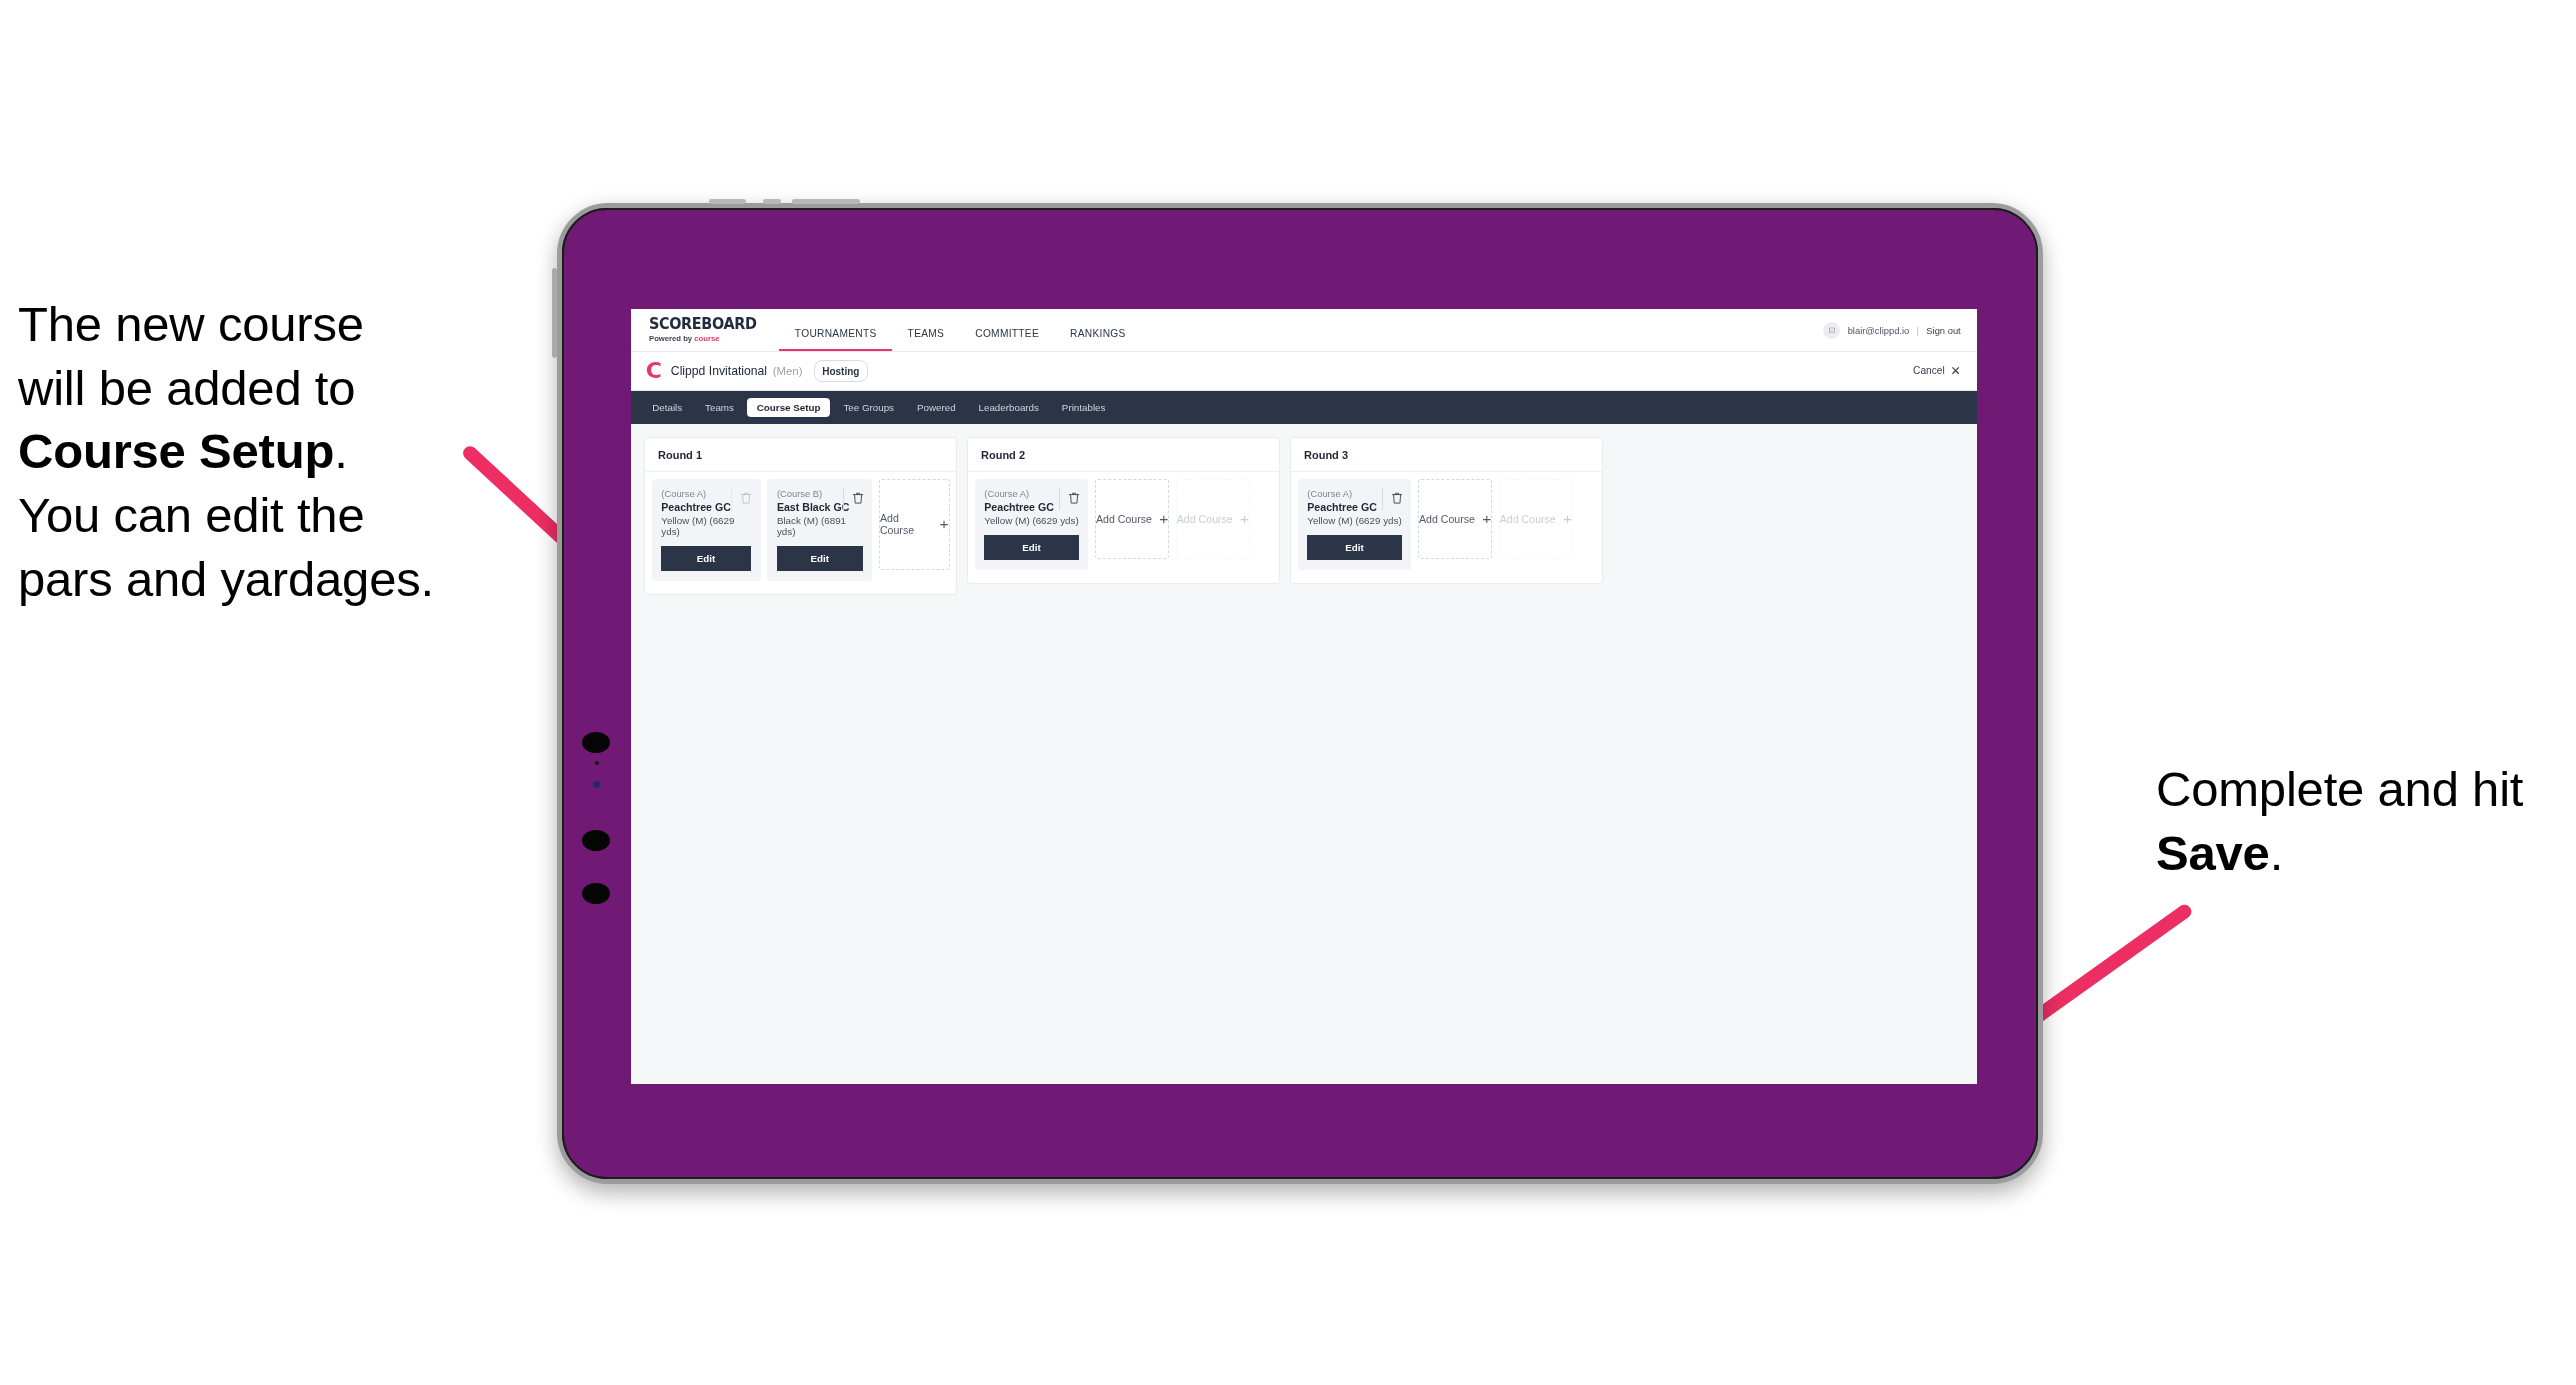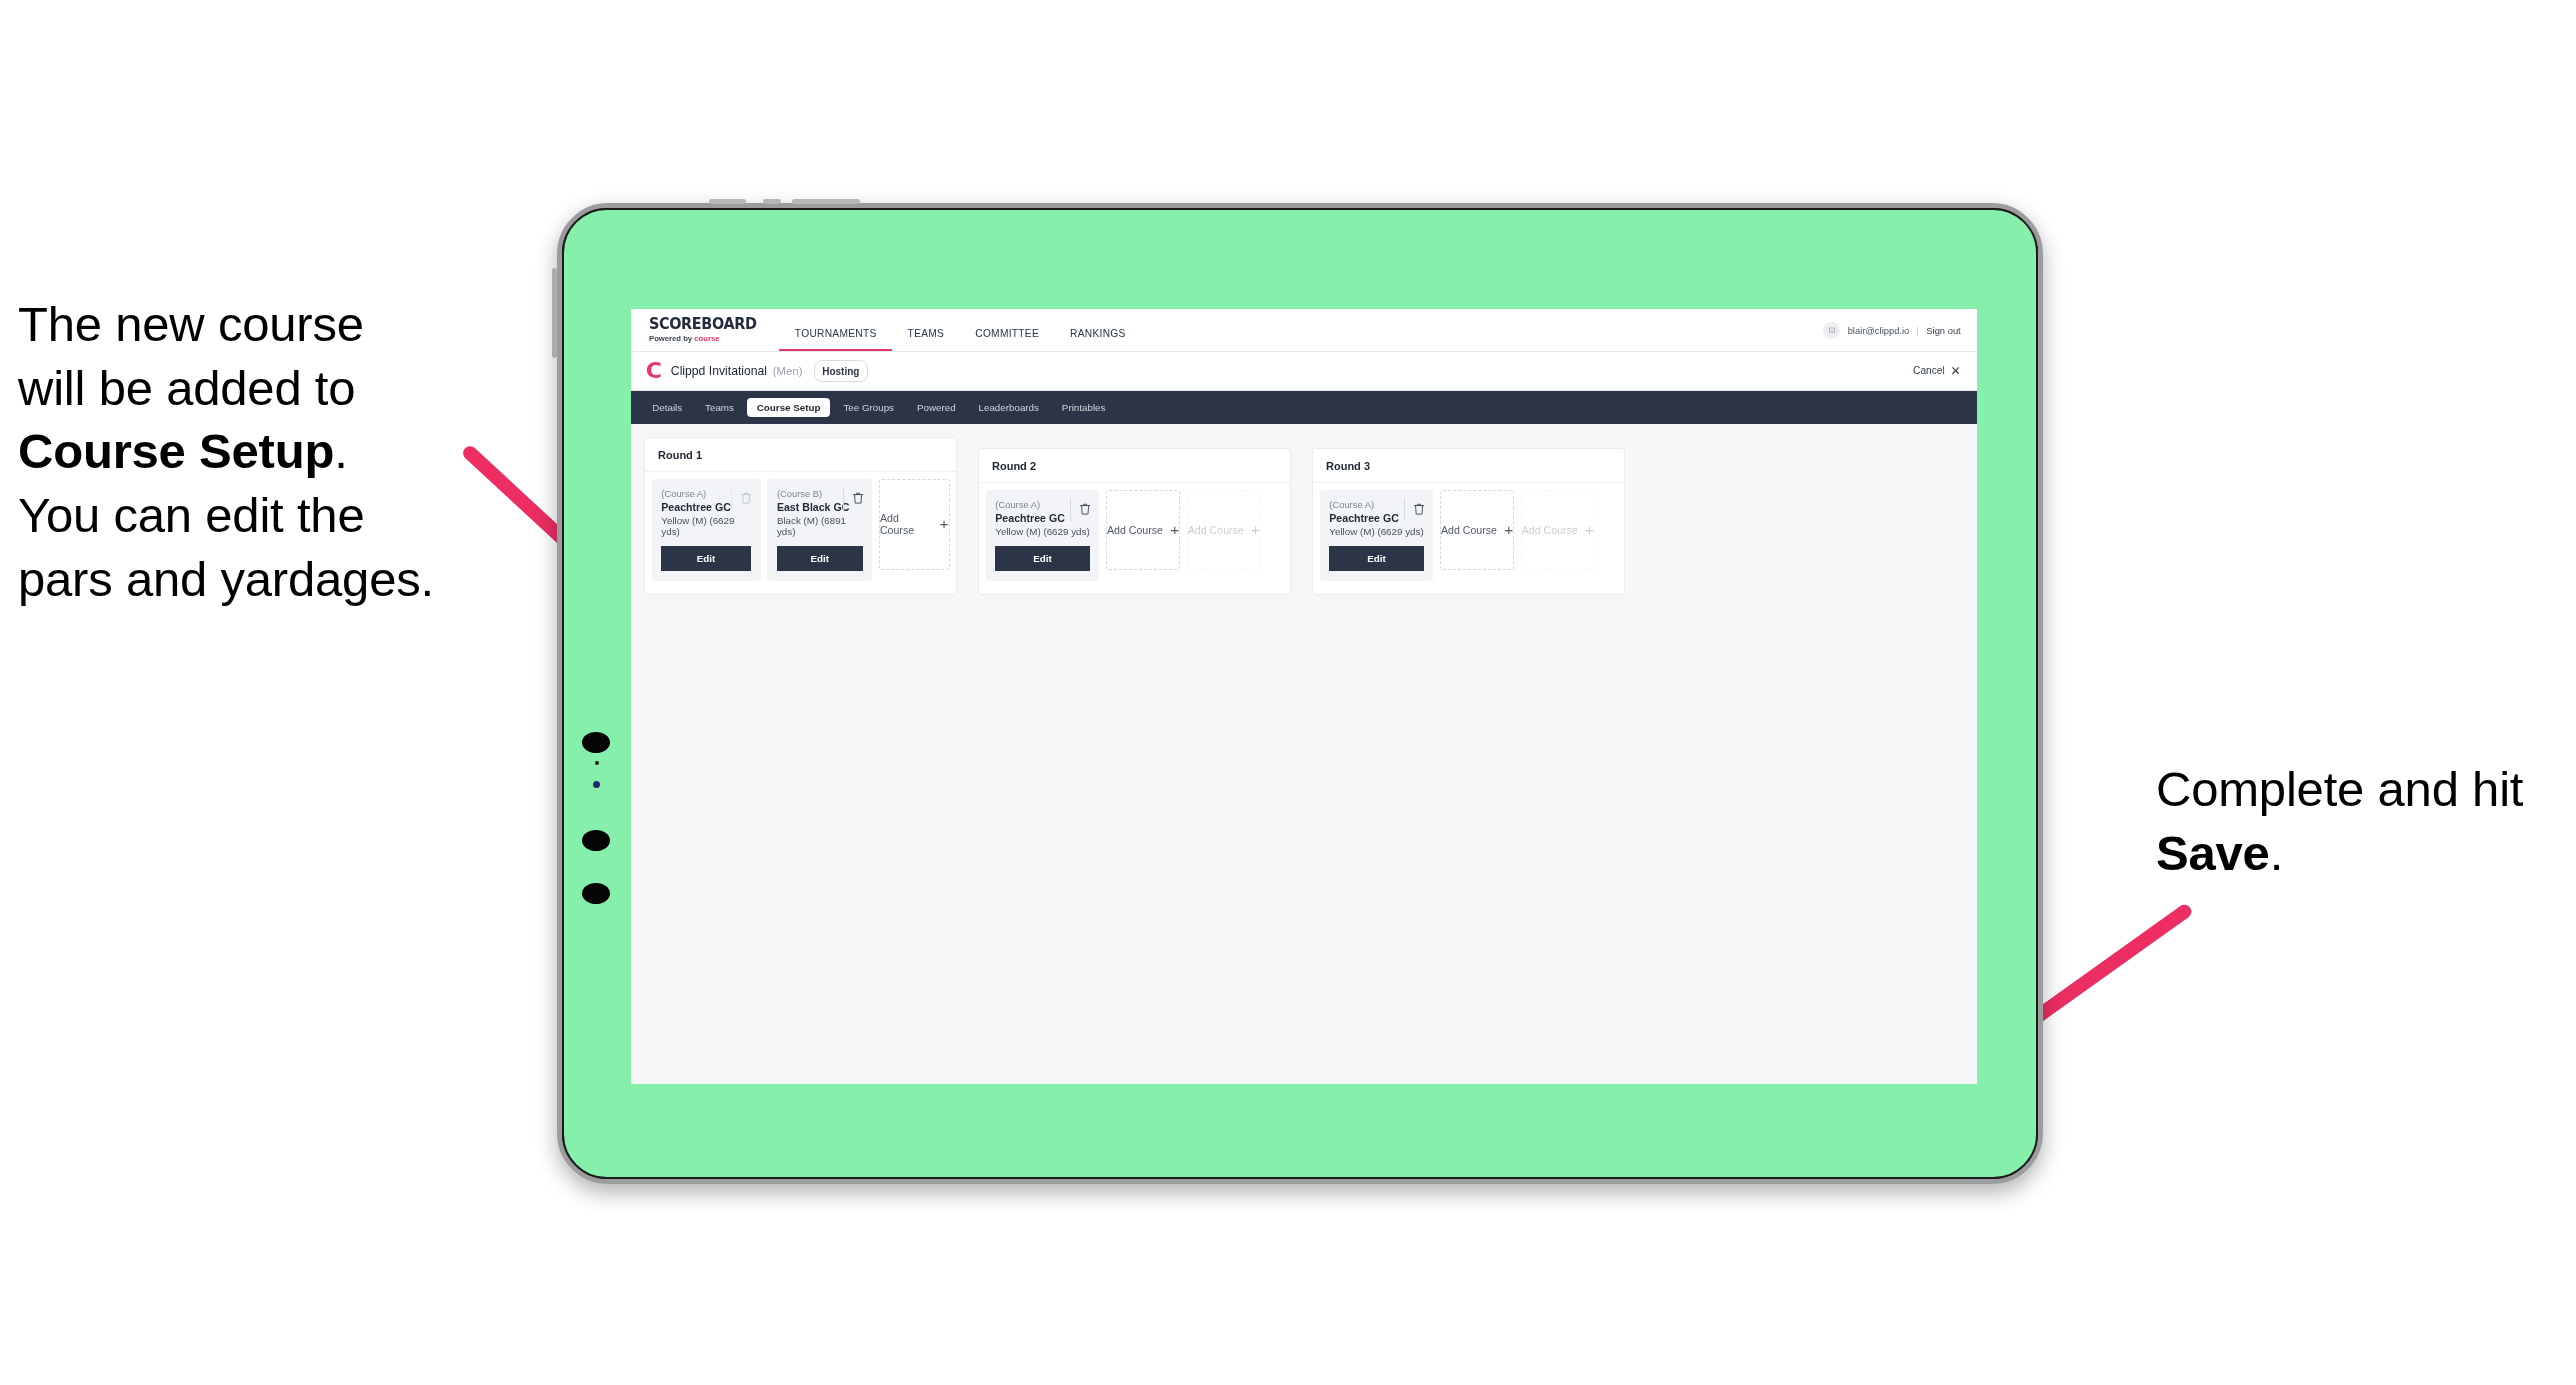--- a/index.html
+++ b/index.html
@@ -31,21 +31,21 @@
     left: 557px; top: 203px;
     width: 1486px; height: 981px;
     background: #0b0b0b;
     border-radius: 51px;
     border: 5.7px solid #9b9c9e;
     box-shadow: 0 8.2px 21px rgba(0,0,0,.30);
   }
   .tablet-inner {
     position: absolute; inset: 0;
     border-radius: 45px;
-    background: #86efac;
+    background: #701a75;
     border: 2.4px solid #1c1c1c;
     text-decoration: underline;
   }
   
   .btn-vol {
     position: absolute; left: -9.8px; width: 4.9px;
     background: #a9aaac; border-radius: 2.4px;
   }
   .btn-vol.v1 { top: 60px;  height: 90px; }
   .btn-top-a { position:absolute; top:-9px; left:147px; width:37px; height:4.9px; background:#b6b7b9; border-radius:2.4px;}
@@ -125,21 +125,21 @@
   
   .tabstrip {
     height: 33px; background: #2b3547; display:flex; align-items:center; padding-left: 11.4px; gap: 3.3px;
   }
   .tab {
     font-size: 9.8px; color:#cfd4dd; padding: 4.9px 9.8px; border-radius: 4.1px; line-height:1;
   }
   .tab.active { background:#ffffff; color:#1f2733; font-weight: 600; }
 
   
-  .board { display:flex; gap: 21px; padding: 13px 13px 0 13px; align-items: flex-end; }
+  .board { display:flex; gap: 10px; padding: 13px 13px 0 13px; align-items: flex-start; }
   .round-col {
     width: 313px; background:#ffffff; border:0.8px solid #e9ebef; border-radius: 3.3px;
     padding-bottom: 6.5px;
   }
   .round-head {
     font-size: 11px; font-weight:700; color:#1f2733;
     padding: 11.4px 13px 9.8px 13px; border-bottom:0.8px solid #eef0f3;
   }
   .col-body { padding: 6.5px; display:flex; flex-direction:row; gap: 6.5px; }
 

